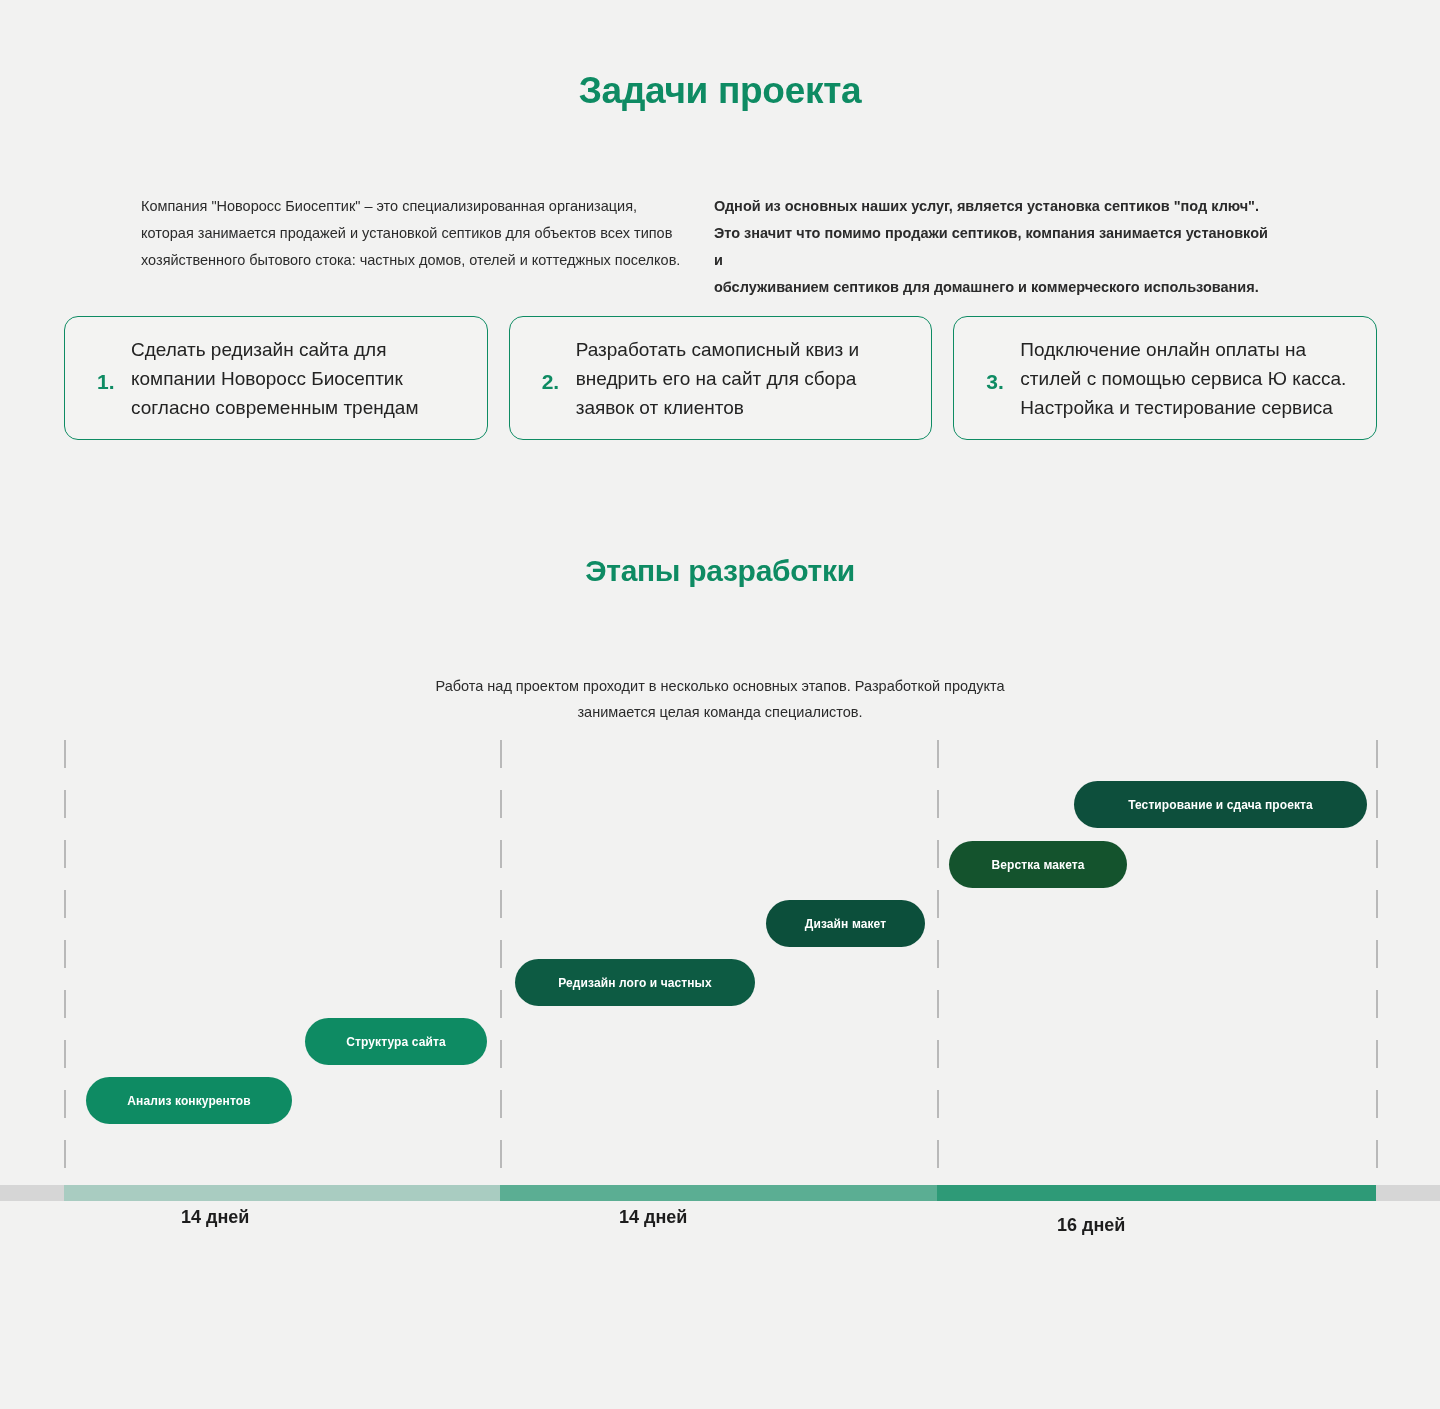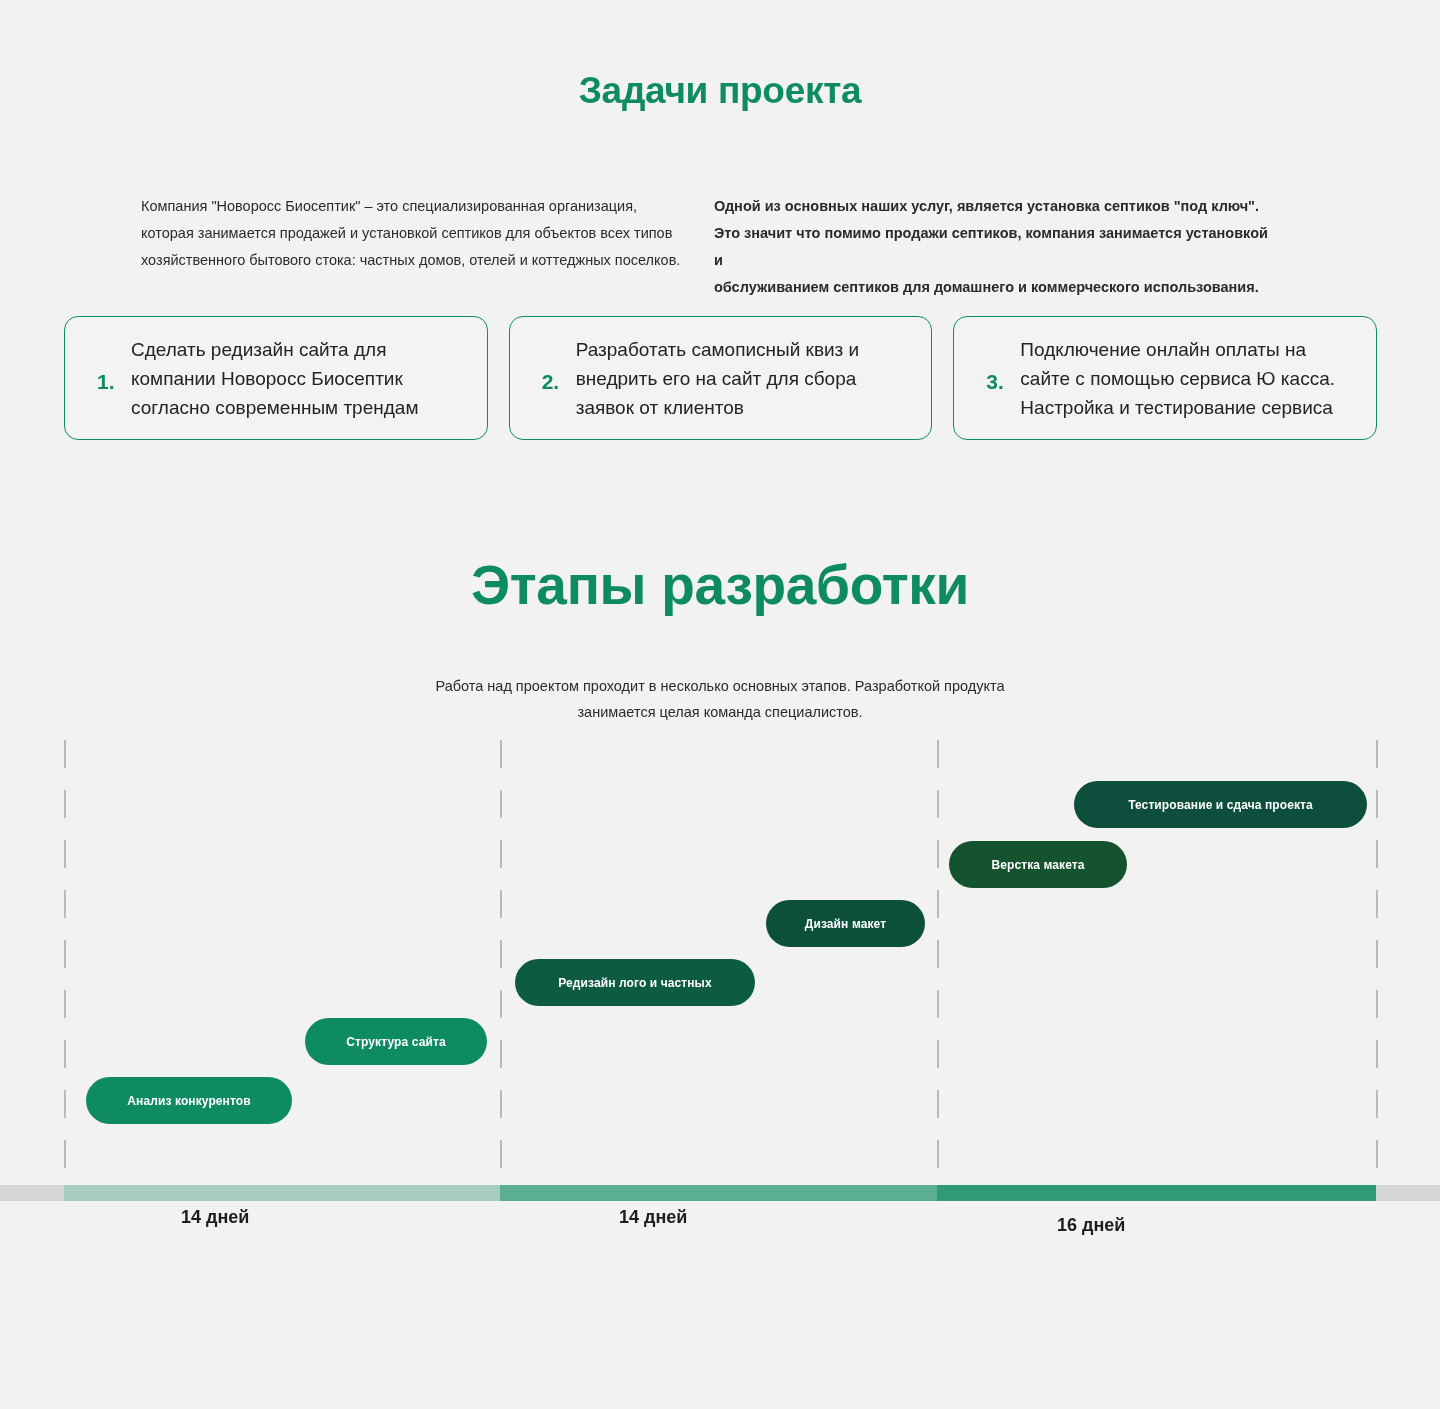--- a/index.html
+++ b/index.html
@@ -80,22 +80,22 @@
   }
   .card-text {
     font-size: 19px;
     line-height: 29px;
     color: #232323;
     white-space: pre-line;
   }
 
   
   #stages-title {
-    top: 559px;
-    font-size: 55px;
+    top: 545px;
+    font-size: 30px;
     line-height: 52px;
   }
   .stages-sub {
     position: absolute;
     top: 640px;
     left: 0;
     width: 1440px;
     text-align: center;
     font-size: 14.5px;
     line-height: 26px;
@@ -192,21 +192,21 @@
     </div>
     <div class="card">
       <div class="card-num">2.</div>
       <div class="card-text">Разработать самописный квиз и
 внедрить его на сайт для сбора
 заявок от клиентов</div>
     </div>
     <div class="card">
       <div class="card-num">3.</div>
       <div class="card-text">Подключение онлайн оплаты на
-сайте с помощью сервиса Ю касса.
+стилей с помощью сервиса Ю касса.
 Настройка и тестирование сервиса</div>
     </div>
   </div>
 
   <h1 class="section-title" id="stages-title">Этапы разработки</h1>
 
   <div class="stages-sub">Работа над проектом проходит в несколько основных этапов. Разработкой продукта
 занимается целая команда специалистов.</div>
 
   <div class="gantt" id="gantt-area">

